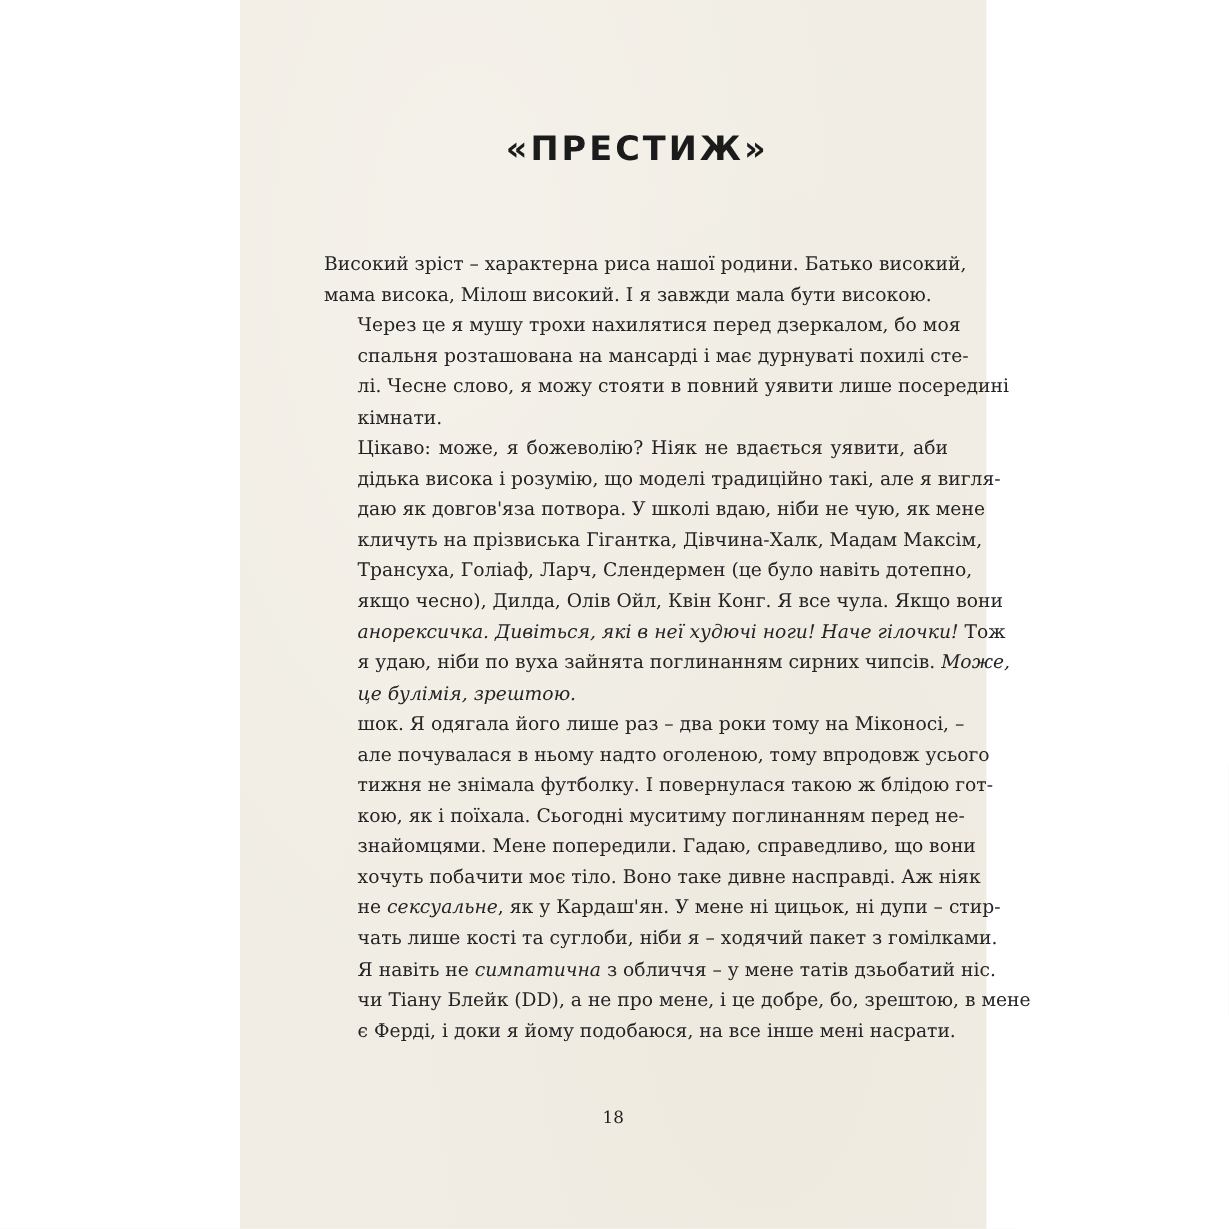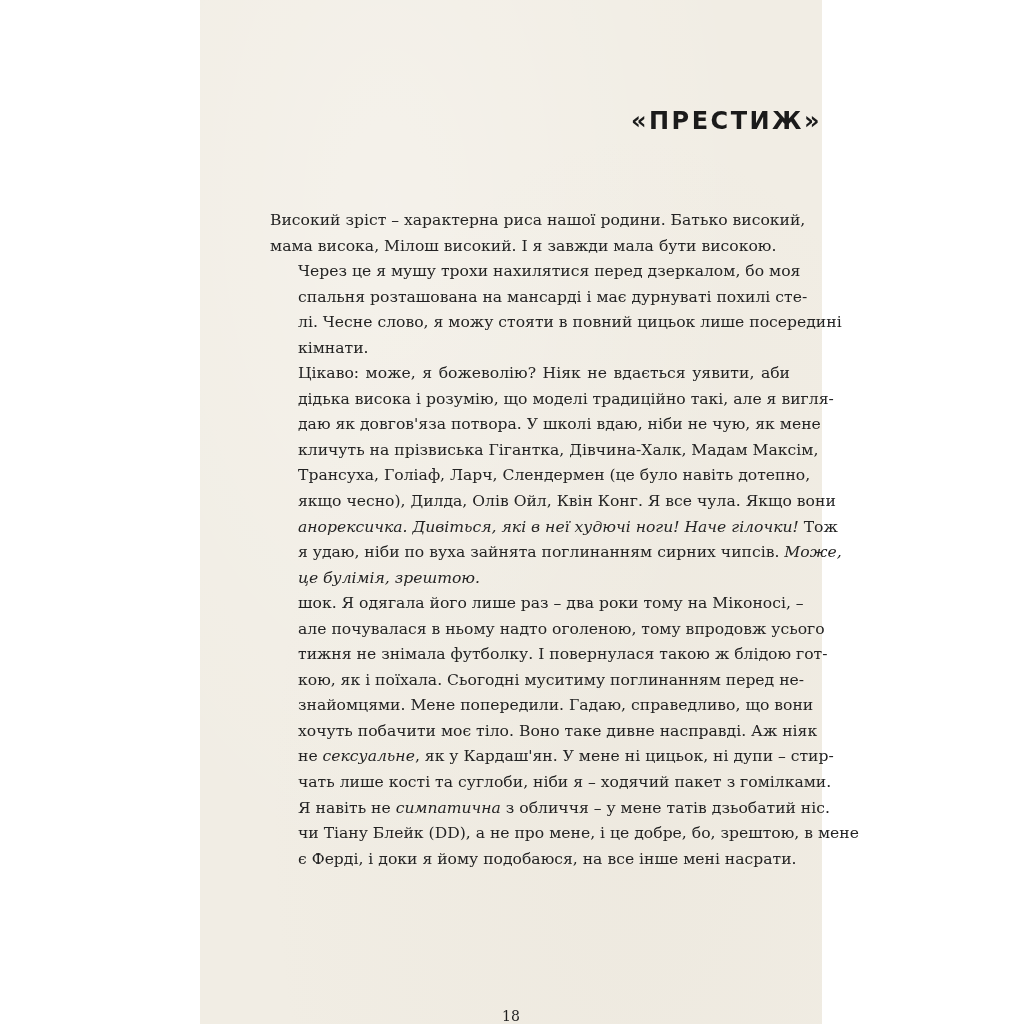--- a/index.html
+++ b/index.html
@@ -14,56 +14,56 @@
         radial-gradient(ellipse at 30% 20%, rgba(255,255,255,0.25), transparent 60%),
         radial-gradient(ellipse at 70% 80%, rgba(200,190,170,0.08), transparent 60%);
     }
     .bleed {
       position: absolute; left: 60px; top: 90px; width: 520px; height: 110px;
       opacity: 0.06; color: #000;
       font-family: "DejaVu Serif", serif; font-size: 15px; line-height: 22px;
       overflow: hidden; pointer-events: none;
     }
     .title {
-      position: absolute; left: 0; top: 107px; width: 622px; text-align: right;
-      font-family: "DejaVu Sans", sans-serif; font-weight: bold; font-size: 24px;
-      letter-spacing: 2.5px; color: #1b1b1b;
+      position: absolute; left: 0; top: 107px; width: 622px; text-align: center;
+      font-family: "DejaVu Sans", sans-serif; font-weight: bold; font-size: 28px;
+      letter-spacing: 2.5px; color: #1b1b1b; padding-left: 20px;
     }
     .body-text {
       position: absolute; left: 70px; top: 208px; width: 520px;
       font-family: "DejaVu Serif", serif; font-size: 15.6px; line-height: 25.55px;
       color: #232323; text-align: justify; hyphens: manual;
     }
     .body-text p { margin: 0; text-indent: 28px; }
     .body-text p.first { text-indent: 0; }
     .body-text em { font-style: italic; }
     .line { display: block; text-align-last: justify; white-space: nowrap; }
     .line.last { text-align-last: left; }
     .page-number {
-      position: absolute; left: 0; top: 1008px; width: 622px; text-align: center;
+      position: absolute; left: 0; top: 924px; width: 622px; text-align: center;
       font-family: "DejaVu Serif", serif; font-size: 14px; color: #1e1e1e;
     }
   </style>
 </head>
 <body>
 
 <div class="page">
   <div class="bleed"></div>
 
   <div class="title">«ПРЕСТИЖ»</div>
 
   <div class="body-text">
     <p class="first">
       <span class="line">Високий зріст – характерна риса нашої родини. Батько високий,</span>
       <span class="line last">мама висока, Мілош високий. І я завжди мала бути високою.</span>
     </p>
     <p>
       <span class="line">Через це я мушу трохи нахилятися перед дзеркалом, бо моя</span>
       <span class="line">спальня розташована на мансарді і має дурнуваті похилі сте-</span>
-      <span class="line">лі. Чесне слово, я можу стояти в повний цицьок лише посередині</span>
+      <span class="line">лі. Чесне слово, я можу стояти в повний уявити лише посередині</span>
       <span class="line last">кімнати.</span>
     </p>
     <p>
       <span class="line">Цікаво: може, я божеволію? Ніяк не вдається уявити, аби</span>
       <span class="line">дідька висока і розумію, що моделі традиційно такі, але я вигля-</span>
       <span class="line">даю як довгов'яза потвора. У школі вдаю, ніби не чую, як мене</span>
       <span class="line">кличуть на прізвиська Гігантка, Дівчина-Халк, Мадам Максім,</span>
       <span class="line">Трансуха, Голіаф, Ларч, Слендермен (це було навіть дотепно,</span>
       <span class="line">якщо чесно), Дилда, Олів Ойл, Квін Конг. Я все чула. Якщо вони</span>
       <span class="line"><em>анорексичка. Дивіться, які в неї худючі ноги! Наче гілочки!</em><span> Тож</span></span>

